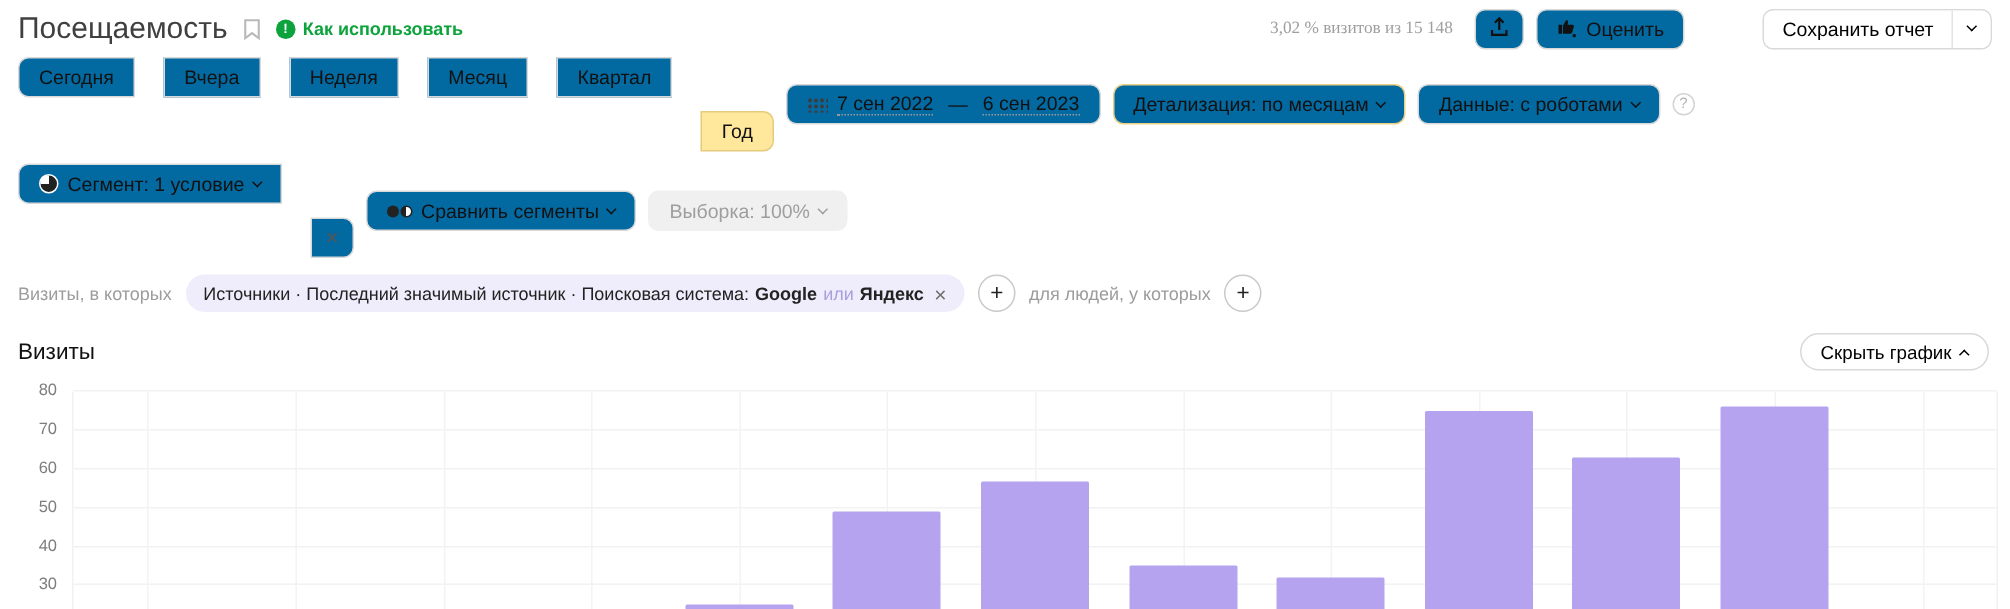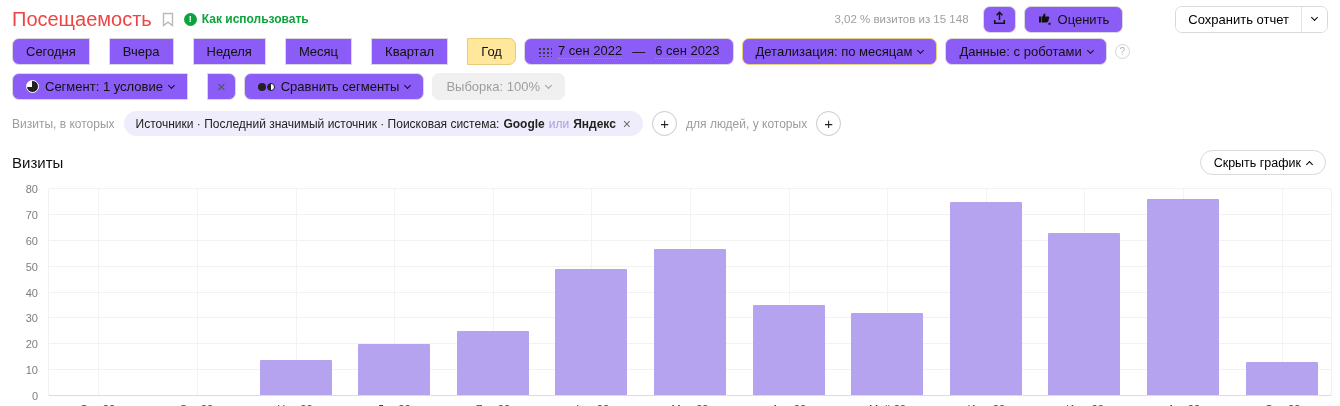--- a/index.html
+++ b/index.html
@@ -1,45 +1,45 @@
 <!DOCTYPE html>
 <html><head>
 <meta charset="utf-8">
 <style>
   html,body{margin:0;padding:0;width:1340px;height:406px;overflow:hidden;background:#fff;
     font-family:"Liberation Sans",sans-serif;color:#111;}
   *{box-sizing:border-box;}
 
   
   .hdr{display:flex;align-items:center;margin:6px 12px 0 12px;height:26px;}
-  .page-title{font-size:20px;font-weight:500;color:#ef4444;}
+  .page-title{font-size:20px;font-weight:500;color:#404040;}
   .bm-icon{margin-left:10px;display:inline-flex;}
   .help-badge{margin-left:10px;width:13px;height:13px;border-radius:50%;background:#0ca33c;
     color:#fff;font-size:9px;font-weight:700;display:inline-flex;align-items:center;justify-content:center;}
   .help-badge::before{content:"!";}
   .usage-link{margin-left:5px;color:#0ca33c;font-size:12px;font-weight:700;cursor:pointer;text-decoration:none;}
   .hdr-right{margin-left:auto;display:flex;align-items:center;gap:8px;}
-  .visits-share{color:#9e9e9e;font-size:11.5px;margin-right:6px;}
+  .visits-share{color:#9e9e9e;font-size:11.5px;margin-right:6px;font-family:Liberation Serif, serif;}
 
   
   .btn{display:inline-flex;align-items:center;gap:6px;height:27px;padding:0 13px;
-    border:1px solid #d9d9d9;border-radius:7px;background:#8b5cf6;font-size:13px;color:#111;
+    border:1px solid #d9d9d9;border-radius:7px;background:#0369a1;font-size:13px;color:#111;
     cursor:pointer;white-space:nowrap;line-height:1;}
   .btn.icon-only{padding:0 9px;}
   .chev{width:5px;height:5px;border-right:1.4px solid currentColor;border-bottom:1.4px solid currentColor;
     display:inline-block;transform:rotate(45deg);margin-top:-3px;}
   .chev.up{transform:rotate(-135deg);margin-top:3px;}
   .split{display:inline-flex;border:1px solid #d9d9d9;border-radius:7px;overflow:hidden;height:27px;margin-left:44px;}
   .split .part{display:inline-flex;align-items:center;gap:6px;padding:0 12px;font-size:13px;cursor:pointer;background:#fff;border:none;}
   .split .part + .part{border-left:1px solid #e3e3e3;padding:0 10px;}
 
   .seg{display:inline-flex;gap:20px;}
   .seg .btn{border-radius:0;margin-left:-1px;}
   .seg .btn:first-child{border-radius:7px 0 0 7px;margin-left:0;}
-  .seg .btn:last-child{border-radius:0 7px 7px 0;}
+  .seg .btn:last-child{border-radius:0 7px 7px 0;margin-top:36px;}
   .seg .btn.selected{background:#ffe79c;border-color:#e6cb7c;position:relative;z-index:1;}
 
   .row2{display:flex;align-items:center;gap:8px;margin:6px 12px 0 12px;}
   .row3{display:flex;align-items:center;gap:8px;margin:8px 12px 0 12px;}
   .btn.yellow-border{border-color:#ecd083;}
   .btn.disabled{background:#f0f0f0;border-color:#f0f0f0;color:#9e9e9e;cursor:default;}
 
   .cal-icon{width:14px;height:10px;
     background-image:radial-gradient(circle, #3c3c3c 1.1px, transparent 1.3px);
     background-size:4px 4px;background-position:0 0;}

